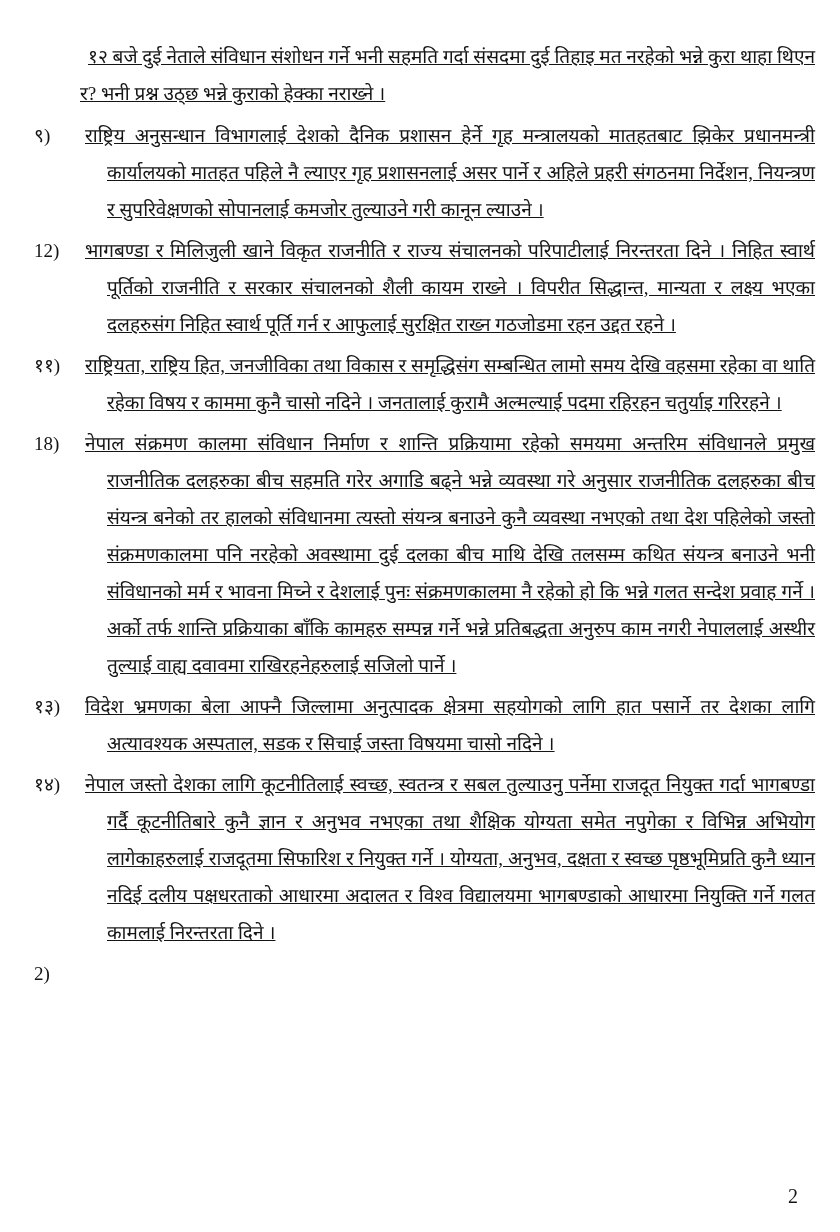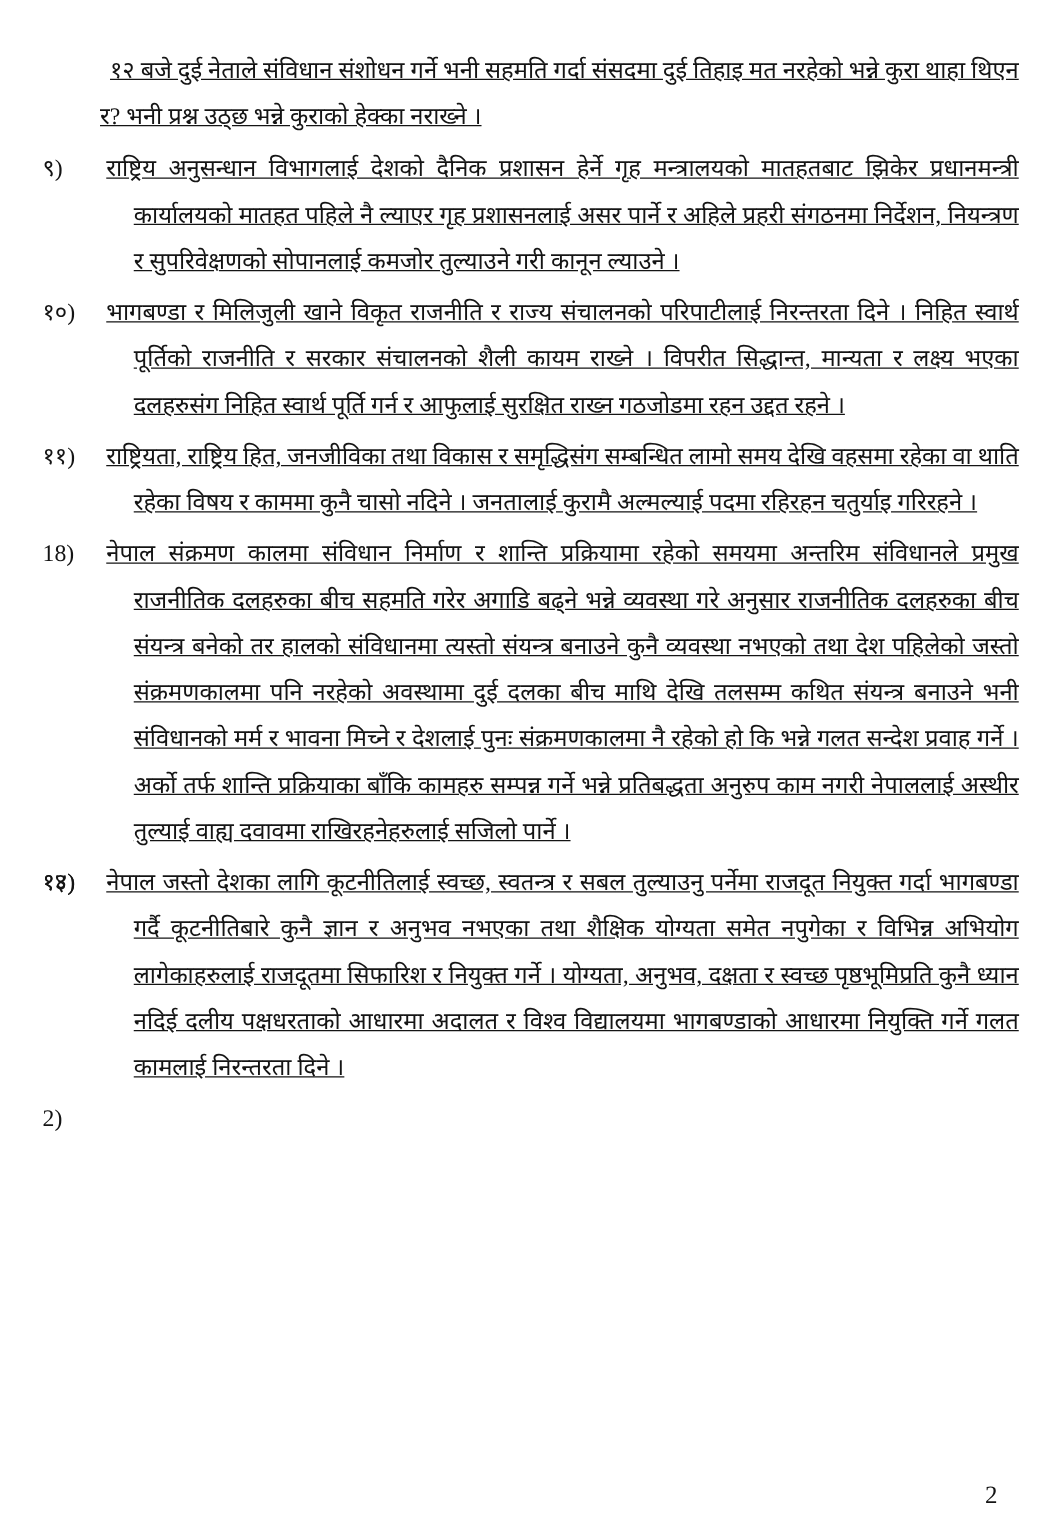--- a/index.html
+++ b/index.html
@@ -63,36 +63,37 @@
 <div class="page">
 
   <p class="intro">१२ बजे दुई नेताले संविधान संशोधन गर्ने भनी सहमति  गर्दा संसदमा दुई तिहाइ मत नरहेको भन्ने कुरा थाहा थिएन र? भनी प्रश्न उठ्छ भन्ने कुराको हेक्का नराख्ने ।</p>
 
   <div class="item">
     <span class="item-num">९)</span>
     <p class="item-text">राष्ट्रिय अनुसन्धान विभागलाई देशको दैनिक प्रशासन हेर्ने गृह मन्त्रालयको मातहतबाट झिकेर प्रधानमन्त्री कार्यालयको मातहत पहिले नै  ल्याएर गृह प्रशासनलाई असर पार्ने र अहिले प्रहरी संगठनमा  निर्देशन, नियन्त्रण र सुपरिवेक्षणको सोपानलाई कमजोर तुल्याउने गरी कानून ल्याउने ।</p>
   </div>
 
   <div class="item">
-    <span class="item-num">१०)</span>
+    <span class="item-num">12)</span>
     <p class="item-text">भागबण्डा र मिलिजुली खाने विकृत राजनीति र राज्य संचालनको परिपाटीलाई निरन्तरता दिने । निहित स्वार्थ पूर्तिको राजनीति र सरकार संचालनको शैली कायम राख्ने । विपरीत सिद्धान्त, मान्यता र लक्ष्य भएका दलहरुसंग निहित स्वार्थ पूर्ति गर्न र आफुलाई सुरक्षित राख्न गठजोडमा रहन उद्दत रहने ।</p>
   </div>
 
   <div class="item">
     <span class="item-num">११)</span>
     <p class="item-text">राष्ट्रियता, राष्ट्रिय हित, जनजीविका तथा  विकास र समृद्धिसंग सम्बन्धित लामो समय देखि वहसमा रहेका वा थाति रहेका विषय र काममा कुनै चासो नदिने । जनतालाई कुरामै अल्मल्याई पदमा रहिरहन चतुर्याइ गरिरहने ।</p>
   </div>
 
   <div class="item">
     <span class="item-num">18)</span>
     <p class="item-text">नेपाल संक्रमण कालमा संविधान निर्माण र शान्ति प्रक्रियामा रहेको समयमा अन्तरिम संविधानले प्रमुख राजनीतिक दलहरुका बीच सहमति गरेर अगाडि बढ्ने भन्ने व्यवस्था गरे अनुसार राजनीतिक दलहरुका बीच संयन्त्र बनेको तर हालको संविधानमा त्यस्तो संयन्त्र बनाउने कुनै व्यवस्था नभएको तथा देश पहिलेको जस्तो संक्रमणकालमा पनि नरहेको अवस्थामा दुई दलका बीच माथि देखि तलसम्म कथित संयन्त्र बनाउने भनी संविधानको मर्म र भावना मिच्ने र देशलाई पुनः संक्रमणकालमा नै रहेको हो कि भन्ने गलत सन्देश प्रवाह गर्ने । अर्को तर्फ शान्ति प्रक्रियाका बाँकि कामहरु सम्पन्न गर्ने भन्ने प्रतिबद्धता अनुरुप काम नगरी नेपाललाई अस्थीर तुल्याई वाह्य दवावमा राखिरहनेहरुलाई सजिलो पार्ने ।</p>
   </div>
 
   <div class="item">
     <span class="item-num">१३)</span>
+    <p class="item-text">विदेश भ्रमणका बेला आफ्नै जिल्लामा अनुत्पादक क्षेत्रमा सहयोगको लागि हात पसार्ने तर देशका लागि अत्यावश्यक अस्पताल, सडक र सिचाई जस्ता विषयमा चासो नदिने ।</p>
   </div>
 
   <div class="item">
     <span class="item-num">१४)</span>
     <p class="item-text">नेपाल जस्तो देशका लागि कूटनीतिलाई स्वच्छ, स्वतन्त्र र सबल तुल्याउनु पर्नेमा राजदूत नियुक्त गर्दा भागबण्डा गर्दै कूटनीतिबारे कुनै ज्ञान र अनुभव नभएका तथा शैक्षिक योग्यता समेत नपुगेका र विभिन्न अभियोग लागेकाहरुलाई राजदूतमा सिफारिश र नियुक्त गर्ने । योग्यता, अनुभव, दक्षता र स्वच्छ पृष्ठभूमिप्रति कुनै ध्यान नदिई दलीय पक्षधरताको आधारमा अदालत र विश्व विद्यालयमा भागबण्डाको आधारमा नियुक्ति गर्ने गलत कामलाई निरन्तरता दिने ।</p>
   </div>
 
   <div class="item">
     <span class="item-num">2)</span>
   </div>

